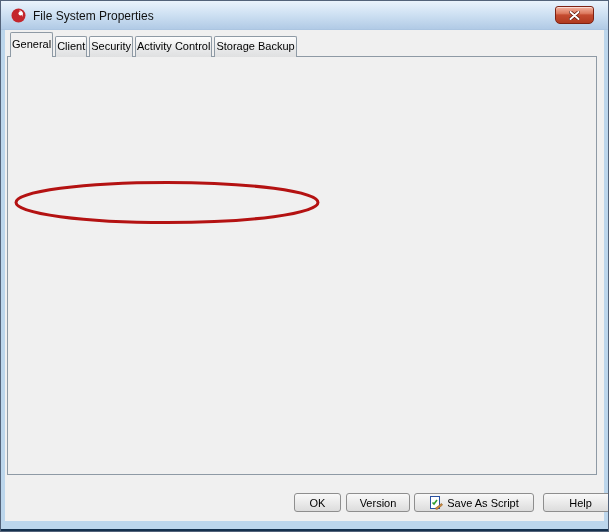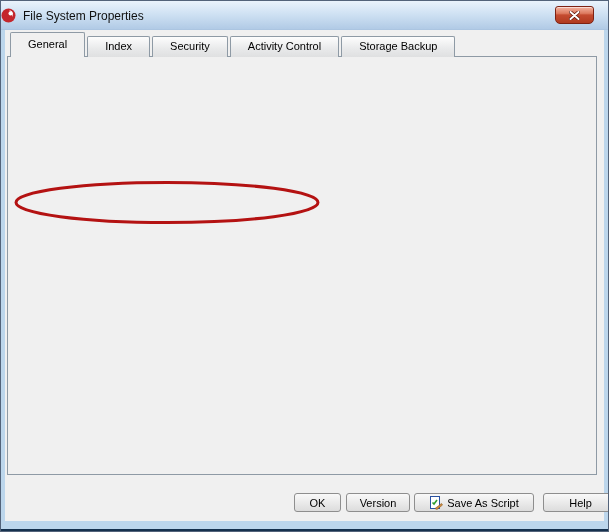--- a/index.html
+++ b/index.html
@@ -7,37 +7,37 @@
   .window {
     position:relative; width:609px; height:532px;
     font-family:"Liberation Sans", sans-serif; font-size:11px; color:#000;
     background:#bcd6ec; border:1px solid #53637a; overflow:hidden;
   }
   .window::after { content:""; position:absolute; left:0; right:0; bottom:0; height:2px; background:#16314e; }
   
   .titlebar {
     position:absolute; top:0; left:0; right:0; height:29px;
     background:linear-gradient(#eaf3fc, #cfe1f3 45%, #b2cbe6 95%, #a8c2de);
-    display:flex; align-items:center; padding-left:0;
+    display:flex; align-items:center; padding-left:10px;
   }
   .title-icon { width:15px; height:15px; margin-right:7px; }
   .title-text { font-size:12px; color:#101010; }
   .close-btn {
     position:absolute; top:5px; right:14px; width:39px; height:18px;
     background:linear-gradient(#f3b3a0, #dd7a5f 40%, #c44b30 50%, #b03a20);
     border:1px solid #7e2213; border-radius:3px 3px 5px 5px;
     display:flex; align-items:center; justify-content:center;
     box-shadow:inset 0 1px 0 rgba(255,255,255,.55); cursor:pointer;
   }
   
   .tabs { position:absolute; left:9px; top:31px; display:flex; align-items:flex-end; z-index:3; height:25px; }
   .tab {
     border:1px solid #8e9aa5; border-bottom:none; border-radius:2px 2px 0 0;
     background:linear-gradient(#fdfdfd, #e8e9ea 60%, #dfe0e1);
-    padding:3px 17px 3px; margin-right:2px; height:21px; white-space:nowrap; cursor:pointer;
+    padding:3px 1px 3px; margin-right:2px; height:21px; white-space:nowrap; cursor:pointer;
   }
   .tab.active {
     height:25px; background:#f0f0f0; position:relative; z-index:4;
     padding-top:5px; box-shadow:0 1px 0 #f0f0f0;
   }
   
   .tabpane {
     position:absolute; left:6px; top:55px; width:590px; height:419px;
     background:#f0f0f0; border:1px solid #8e9aa5; z-index:2;
   }
@@ -113,21 +113,21 @@
         <path d="M1.5 1 L9.5 8 M9.5 1 L1.5 8" stroke="#5a1208" stroke-width="3.4" stroke-linecap="round"></path>
         <path d="M1.5 1 L9.5 8 M9.5 1 L1.5 8" stroke="#ffffff" stroke-width="2" stroke-linecap="round"></path>
       </svg>
     </div>
   </div>
 
   <div style="position:absolute; left:4px; right:4px; top:29px; bottom:10px; background:#f0f0f0;"></div>
 
   <div class="tabs">
     <div class="tab active">General</div>
-    <div class="tab">Index</div>
+    <div class="tab">Client</div>
     <div class="tab">Security</div>
     <div class="tab">Activity Control</div>
     <div class="tab">Storage Backup</div>
   </div>
 
   <div class="tabpane"></div>
 
   <div class="info-row" style="top:68px;">
     <span class="info-label">Client Name:</span>
     <span>ida35vm26_2</span>

